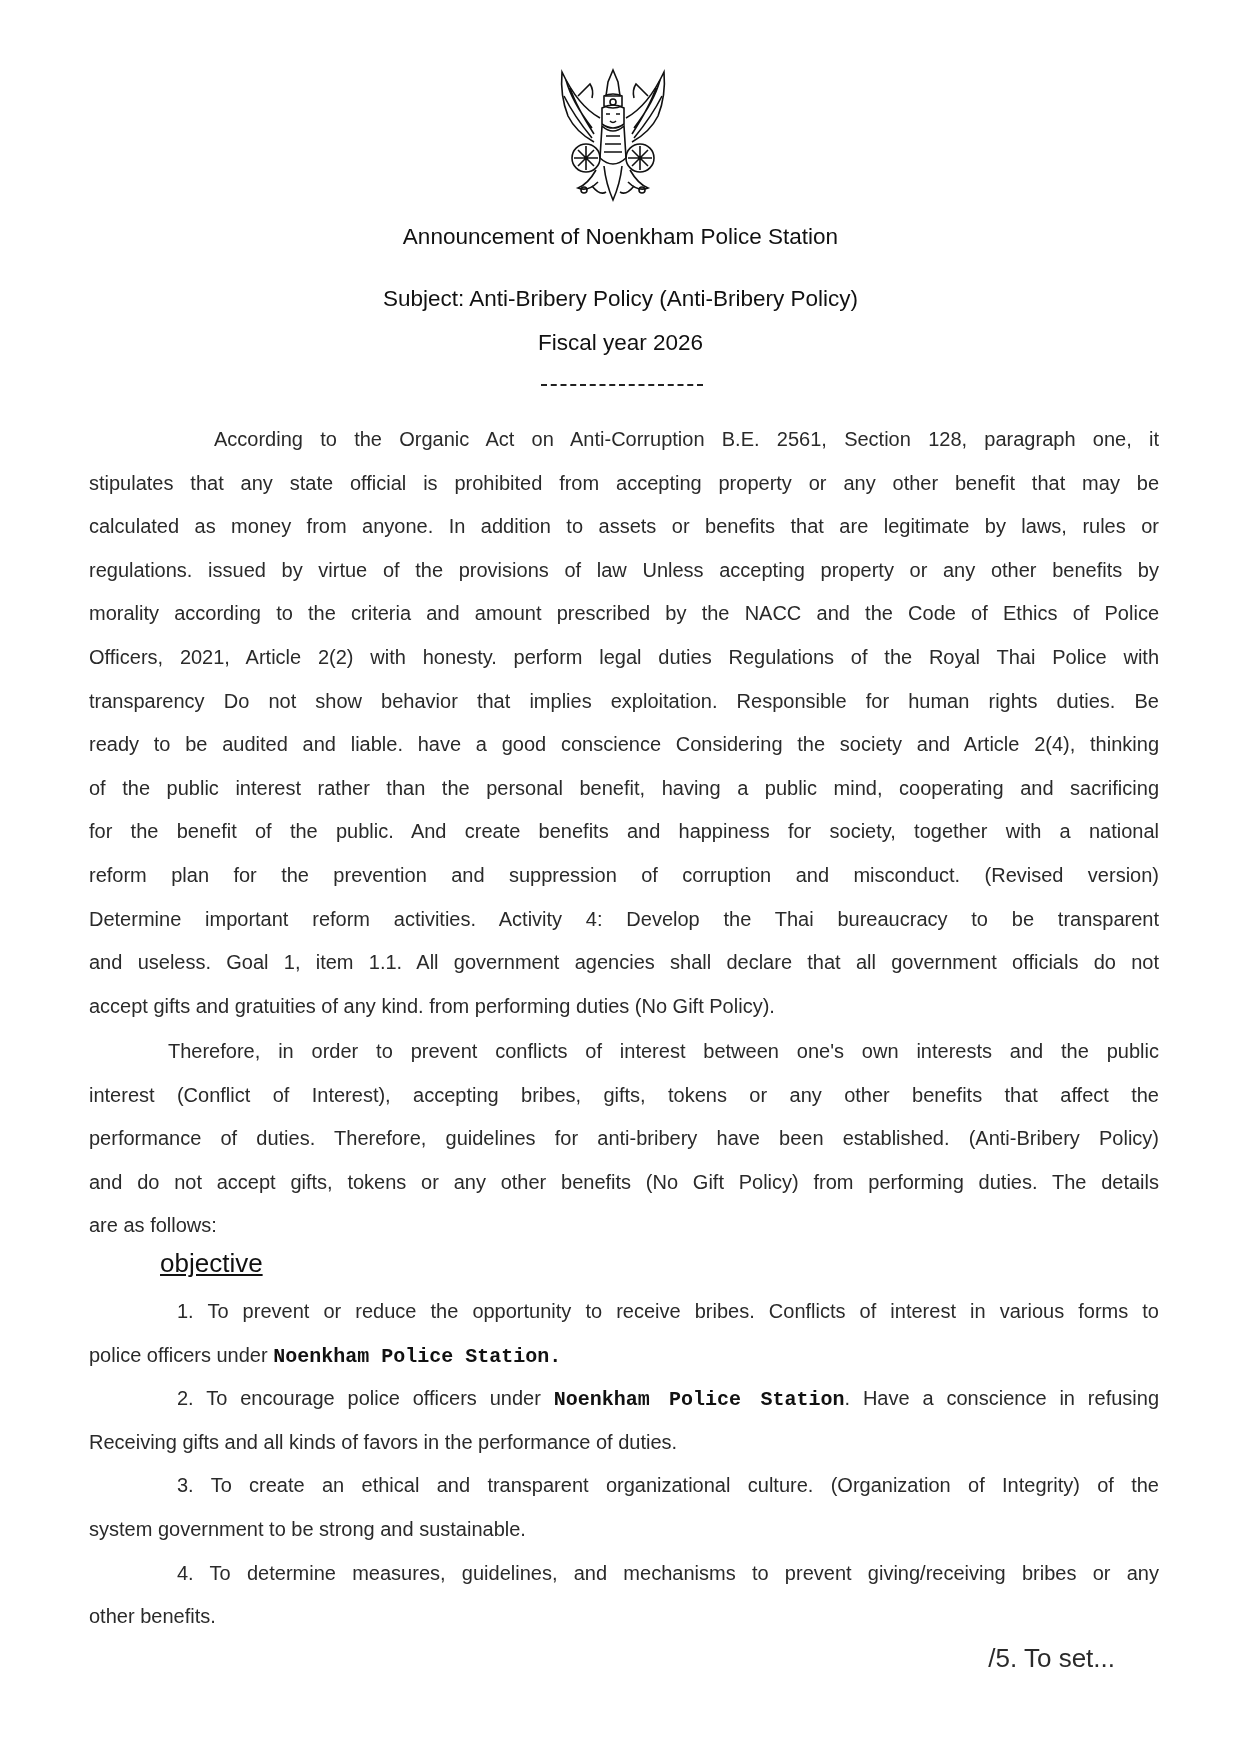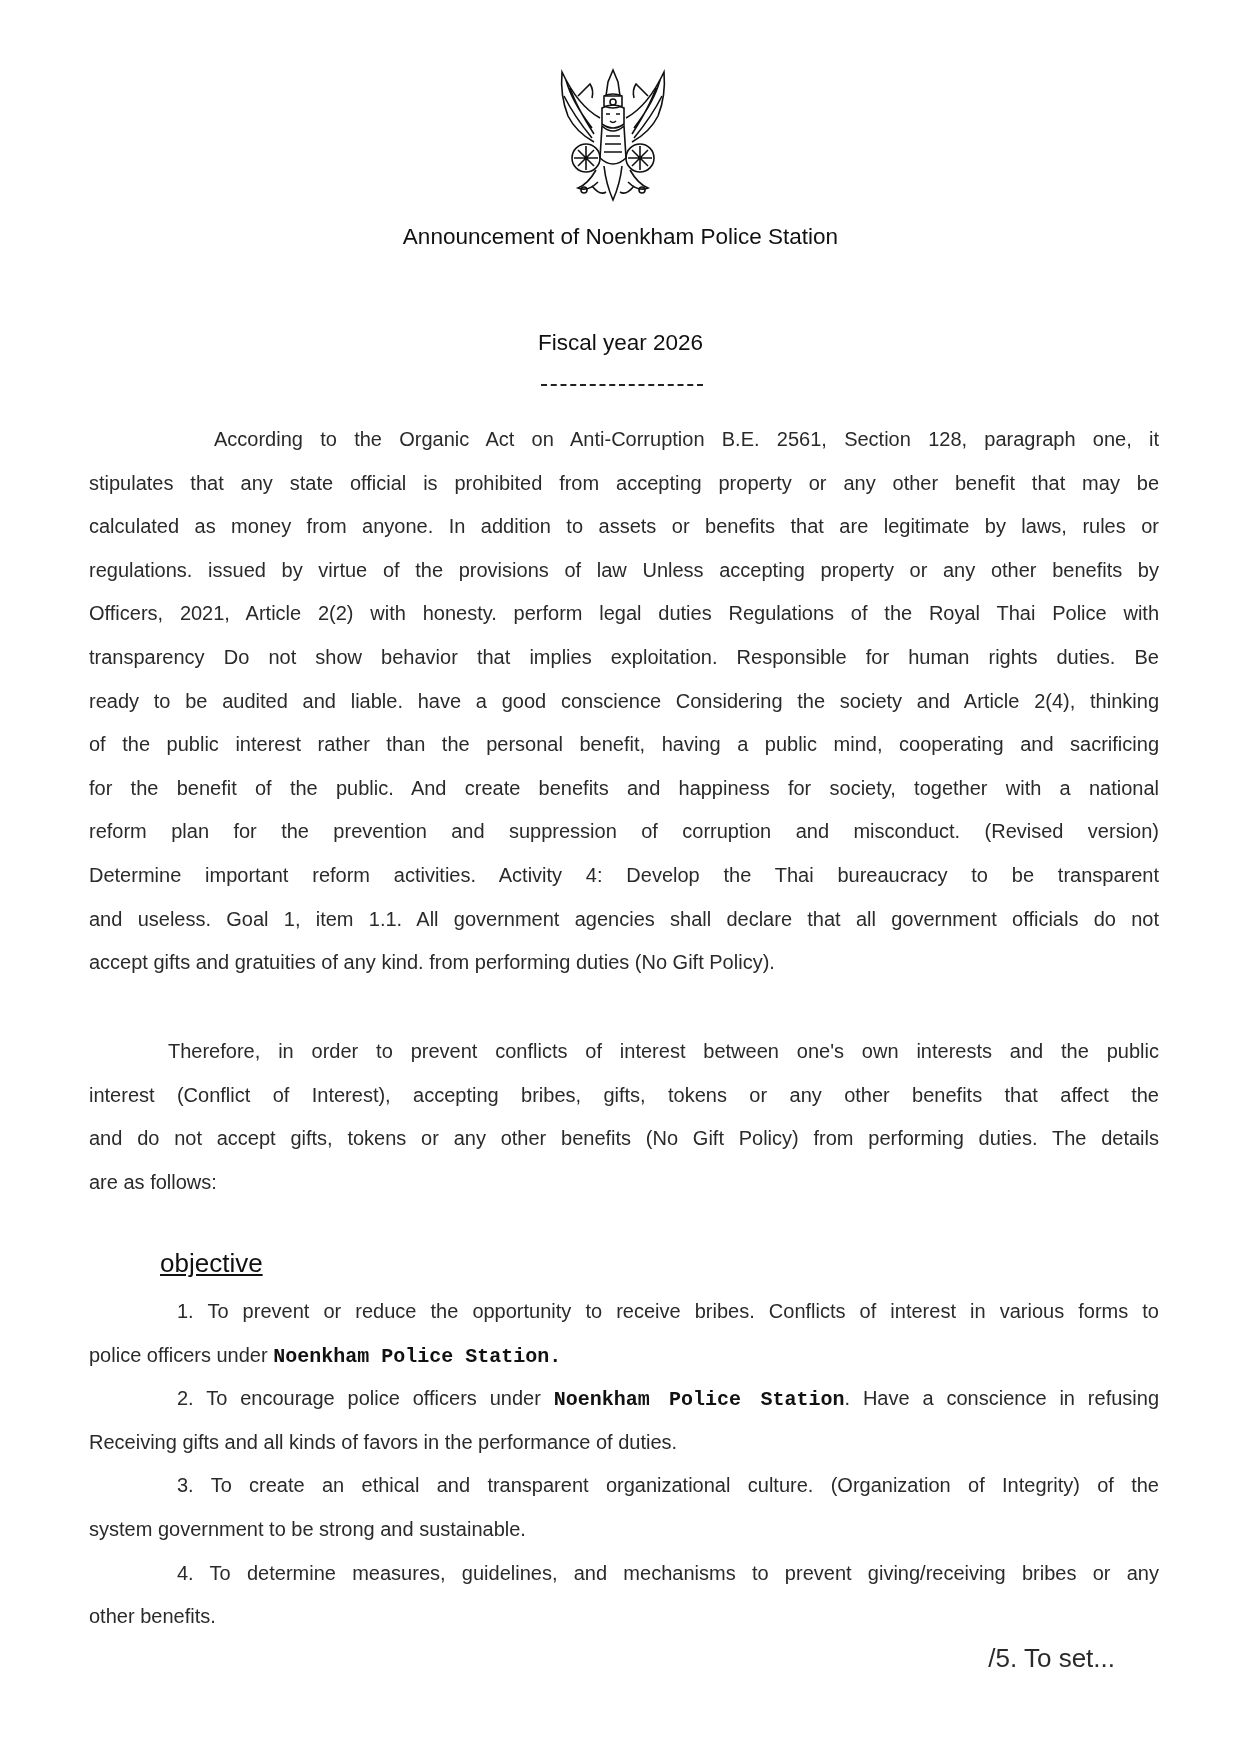--- a/index.html
+++ b/index.html
@@ -59,42 +59,45 @@
       <path d="M48 104 Q40 118 30 122 Q40 126 50 116"></path>
       <path d="M82 104 Q90 118 100 122 Q90 126 80 116"></path>
       <path d="M56 100 Q58 118 65 134 Q72 118 74 100"></path>
       <path d="M44 120 Q52 130 58 126 M86 120 Q78 130 72 126"></path>
       <circle cx="36" cy="124" r="3"></circle>
       <circle cx="94" cy="124" r="3"></circle>
     </g>
   </svg>
 
   <div class="title t1">Announcement of Noenkham Police Station</div>
+  <div class="title t2">Subject: Anti-Bribery Policy (Anti-Bribery Policy)</div>
   <div class="title t3">Fiscal year 2026</div>
   <div class="divider"></div>
 
   <div class="body p1">
     <span class="line indent1">According to the Organic Act on Anti-Corruption B.E. 2561, Section 128, paragraph one, it</span>
     <span class="line">stipulates that any state official is prohibited from accepting property or any other benefit  that may be</span>
     <span class="line">calculated as money from anyone. In addition to assets or benefits that are legitimate by laws, rules or</span>
     <span class="line">regulations. issued by virtue of the provisions of law Unless accepting  property or any other benefits by</span>
+    <span class="line">morality according to the criteria and amount prescribed by the NACC and the Code of Ethics of Police</span>
     <span class="line">Officers, 2021, Article 2(2) with honesty. perform legal duties Regulations of the Royal Thai Police with</span>
     <span class="line">transparency Do not show behavior that implies exploitation. Responsible for human rights duties. Be</span>
     <span class="line">ready to be audited and liable. have a good conscience Considering the society and Article 2(4), thinking</span>
     <span class="line">of the public interest rather than the personal benefit, having a public mind, cooperating and sacrificing</span>
     <span class="line">for the benefit of the public. And create benefits and happiness for society, together with a national</span>
     <span class="line">reform plan for the prevention and suppression of corruption and misconduct. (Revised version)</span>
     <span class="line">Determine important reform activities. Activity 4: Develop the Thai bureaucracy to be transparent</span>
     <span class="line">and useless. Goal 1, item 1.1. All government agencies shall declare that all government officials do not</span>
     <span class="line last">accept gifts and gratuities of any kind. from performing duties (No Gift Policy).</span>
   </div>
 
   <div class="body p2">
     <span class="line indent2">Therefore, in order to prevent conflicts of interest between one's own interests and the public</span>
     <span class="line">interest (Conflict of Interest), accepting bribes, gifts, tokens or any other benefits that affect the</span>
+    <span class="line">performance of duties. Therefore, guidelines for anti-bribery have been established.  (Anti-Bribery Policy)</span>
     <span class="line">and do not accept gifts, tokens or any other benefits (No Gift Policy) from performing duties. The details</span>
     <span class="line last">are as follows:</span>
   </div>
 
   <div class="heading">objective</div>
 
   <div class="body obj">
     <span class="line indent3">1. To prevent or reduce the opportunity to receive bribes. Conflicts of interest in various forms to</span>
     <span class="line last"><span>police officers under </span><span class="bold">Noenkham Police Station.</span></span>
 

